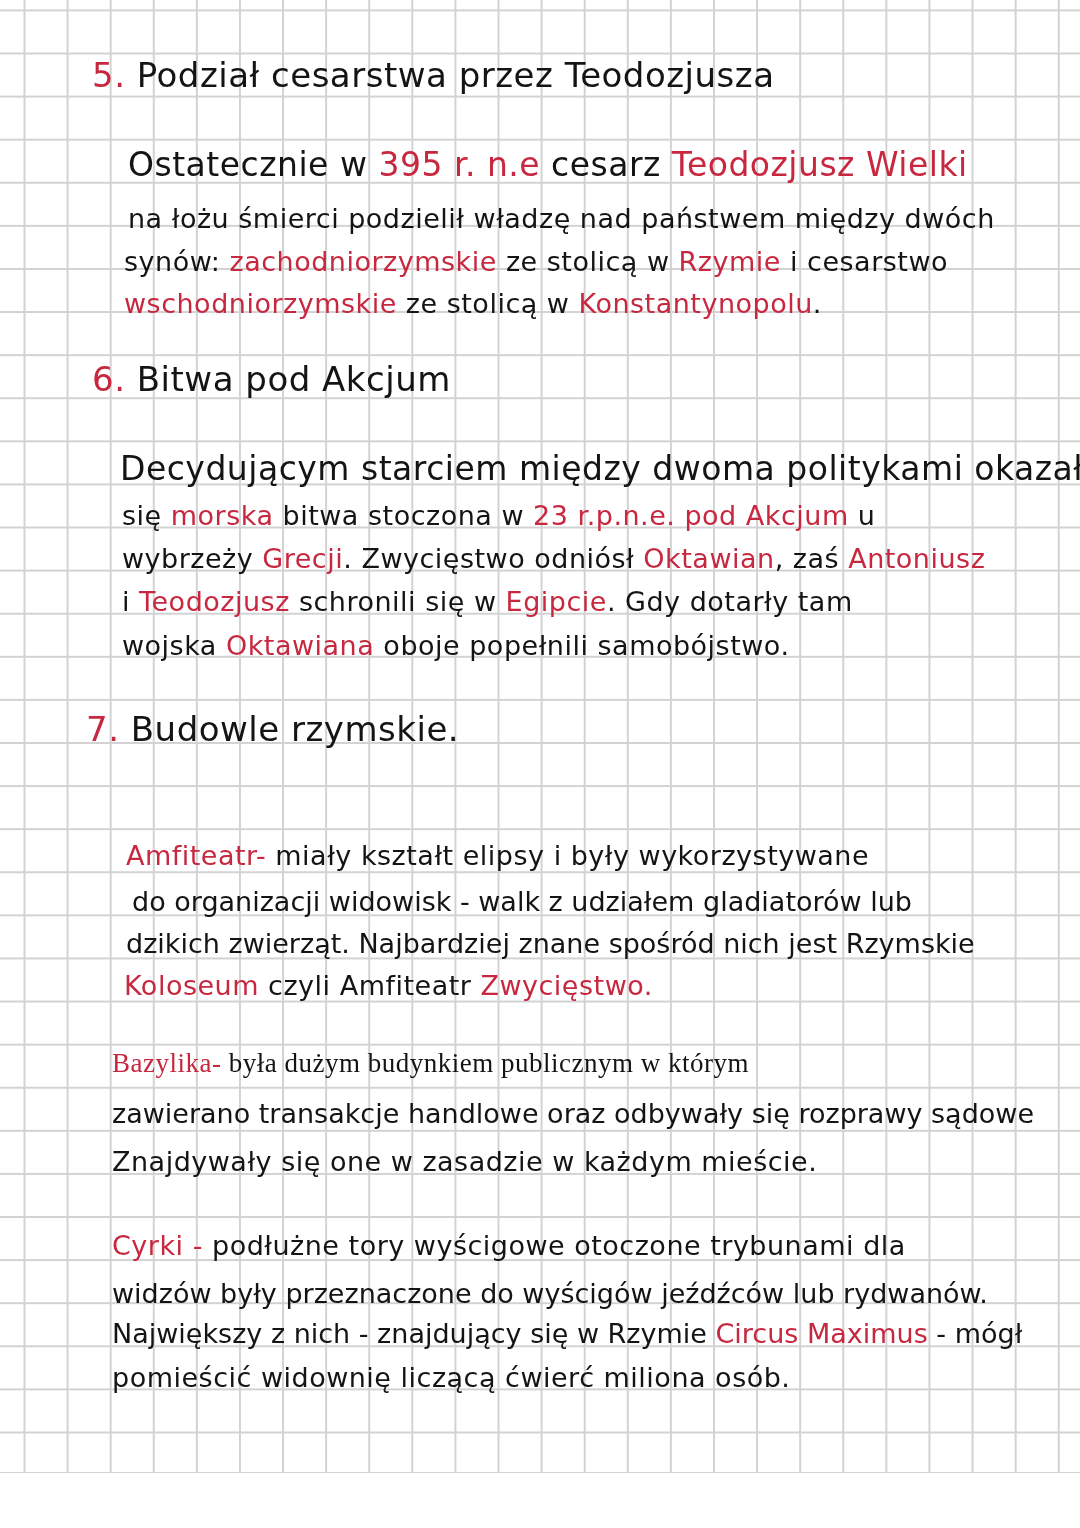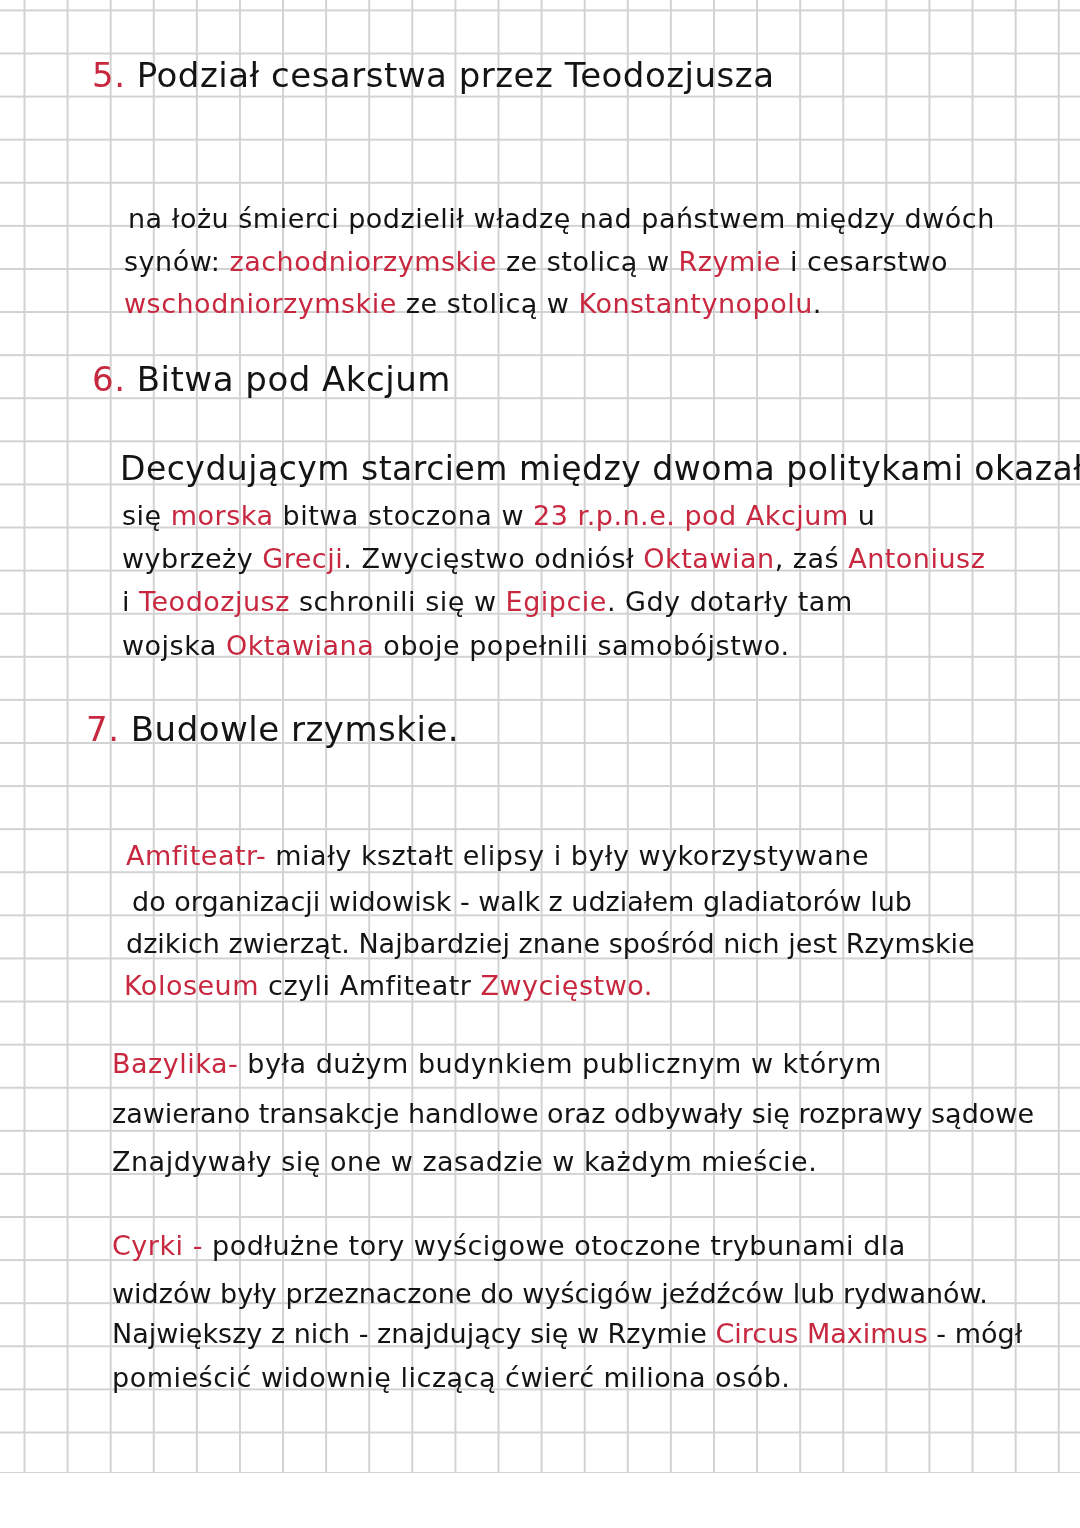--- a/index.html
+++ b/index.html
@@ -38,20 +38,21 @@
 <body>
 
 <div class="grid"></div>
 
 <div class="page">
 
   <div class="line heading" style="left:76px; top:58px;">
     <span class="num">5.</span>
     <span>Podział cesarstwa przez Teodozjusza</span>
   </div>
+  <div class="line body big" style="left:128px; top:148px;"><span class="seg blk">Ostatecznie w </span><span class="seg red">395 r. n.e</span><span class="seg blk"> cesarz </span><span class="seg red">Teodozjusz Wielki</span></div>
   <div class="line body" style="left:128px; top:205px;"><span class="seg blk">na łożu śmierci podzielił władzę nad państwem między dwóch</span></div>
   <div class="line body" style="left:124px; top:248px;"><span class="seg blk">synów: </span><span class="seg red">zachodniorzymskie</span><span class="seg blk"> ze stolicą w </span><span class="seg red">Rzymie</span><span class="seg blk"> i cesarstwo</span></div>
   <div class="line body" style="left:124px; top:290px;"><span class="seg red">wschodniorzymskie</span><span class="seg blk"> ze stolicą w </span><span class="seg red">Konstantynopolu</span><span class="seg blk">.</span></div>
 
   <div class="line heading" style="left:76px; top:362px;">
     <span class="num">6.</span>
     <span>Bitwa pod Akcjum</span>
   </div>
   <div class="line body big" style="left:120px; top:452px;"><span class="seg blk">Decydującym starciem między dwoma politykami okazała</span></div>
   <div class="line body" style="left:122px; top:502px;"><span class="seg blk">się </span><span class="seg red">morska</span><span class="seg blk"> bitwa stoczona w </span><span class="seg red">23 r.p.n.e. pod Akcjum</span><span class="seg blk"> u</span></div>
@@ -62,21 +63,21 @@
   <div class="line heading" style="left:70px; top:712px;">
     <span class="num">7.</span>
     <span>Budowle rzymskie.</span>
   </div>
 
   <div class="line body" style="left:126px; top:842px;"><span class="seg red">Amfiteatr-</span><span class="seg blk"> miały kształt elipsy i były wykorzystywane</span></div>
   <div class="line body tight" style="left:132px; top:888px;"><span class="seg blk">do organizacji widowisk - walk z udziałem gladiatorów lub</span></div>
   <div class="line body tight" style="left:126px; top:930px;"><span class="seg blk">dzikich zwierząt. Najbardziej znane spośród nich jest Rzymskie</span></div>
   <div class="line body" style="left:124px; top:972px;"><span class="seg red">Koloseum</span><span class="seg blk"> czyli Amfiteatr </span><span class="seg red">Zwycięstwo.</span></div>
 
-  <div class="line body" style="left:112px; top:1050px;"><span class="seg red">Bazylika-</span><span class="seg blk"> była dużym budynkiem publicznym w którym</span></div>
+  <div class="line body" style="left:112px; top:1050px;font-family:Liberation Serif, serif;"><span class="seg red">Bazylika-</span><span class="seg blk"> była dużym budynkiem publicznym w którym</span></div>
   <div class="line body tight" style="left:112px; top:1100px;"><span class="seg blk">zawierano transakcje handlowe oraz odbywały się rozprawy sądowe</span></div>
   <div class="line body" style="left:112px; top:1148px;"><span class="seg blk">Znajdywały się one w zasadzie w każdym mieście.</span></div>
 
   <div class="line body" style="left:112px; top:1232px;"><span class="seg red">Cyrki -</span><span class="seg blk"> podłużne tory wyścigowe otoczone trybunami dla</span></div>
   <div class="line body tight" style="left:112px; top:1280px;"><span class="seg blk">widzów były przeznaczone do wyścigów jeźdźców lub rydwanów.</span></div>
   <div class="line body tight" style="left:112px; top:1320px;"><span class="seg blk">Największy z nich - znajdujący się w Rzymie </span><span class="seg red">Circus Maximus</span><span class="seg blk"> - mógł</span></div>
   <div class="line body" style="left:112px; top:1364px;"><span class="seg blk">pomieścić widownię liczącą ćwierć miliona osób.</span></div>
 
 </div>
 

